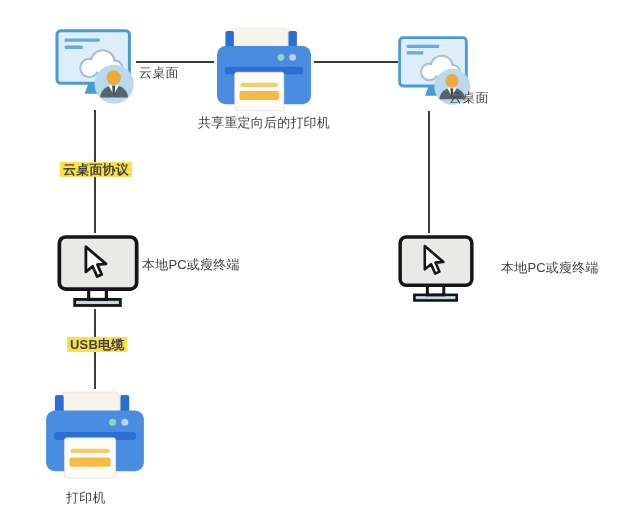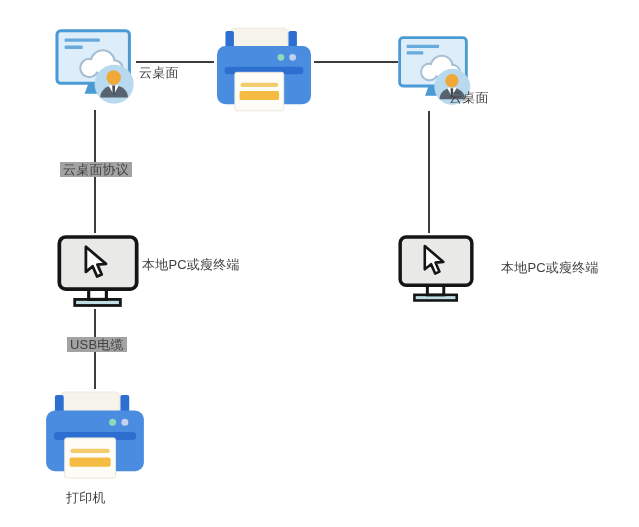--- a/index.html
+++ b/index.html
@@ -9,21 +9,21 @@
     text-align:right;
   }
   .node{position:absolute;}
   .edge{position:absolute;background:#3c3c3c;}
   .edge.h{height:2px;}
   .edge.v{width:2px;}
   .lbl{
     position:absolute;font-size:13px;line-height:15px;color:#424242;
     white-space:nowrap;letter-spacing:0.2px;
   }
-  .lbl.on-line{background:#a3a3a3;padding:0 3px;}
+  .lbl.on-line{background:#fde047;padding:0 3px;font-weight:bold;}
   svg{display:block;}
 </style>
 </head>
 <body>
 
 <div class="canvas">
 
   <div class="edge h" style="left:136px;top:61px;width:78px;"></div>
   <div class="edge h" style="left:314px;top:61px;width:84px;"></div>
   <div class="edge v" style="left:94px;top:110px;height:123px;"></div>
@@ -125,20 +125,21 @@
       <circle cx="80.5" cy="32" r="3.6" fill="#c3d0ef"></circle>
       <rect x="8" y="42" width="84" height="8" rx="3.5" fill="#2d6fd1"></rect>
       <rect x="19" y="48" width="52" height="41" rx="2" fill="#fdfcf6" stroke="#e9e6d9" stroke-width="1"></rect>
       <rect x="25" y="59" width="40" height="4.5" rx="2" fill="#f3cd6b"></rect>
       <rect x="24" y="68" width="42" height="9.5" rx="2" fill="#f6bb42"></rect>
     </svg>
   </div>
 
   <div class="lbl" style="left:139px;top:65px;">云桌面</div>
 
+  <div class="lbl" style="left:198px;top:115px;">共享重定向后的打印机</div>
 
   <div class="lbl" style="left:449px;top:90px;">云桌面</div>
 
   <div class="lbl on-line" style="left:60px;top:162px;">云桌面协议</div>
 
   <div class="lbl" style="left:142px;top:257px;">本地PC或瘦终端</div>
 
   <div class="lbl" style="left:501px;top:260px;">本地PC或瘦终端</div>
 
   <div class="lbl on-line" style="left:67px;top:337px;">USB电缆</div>

